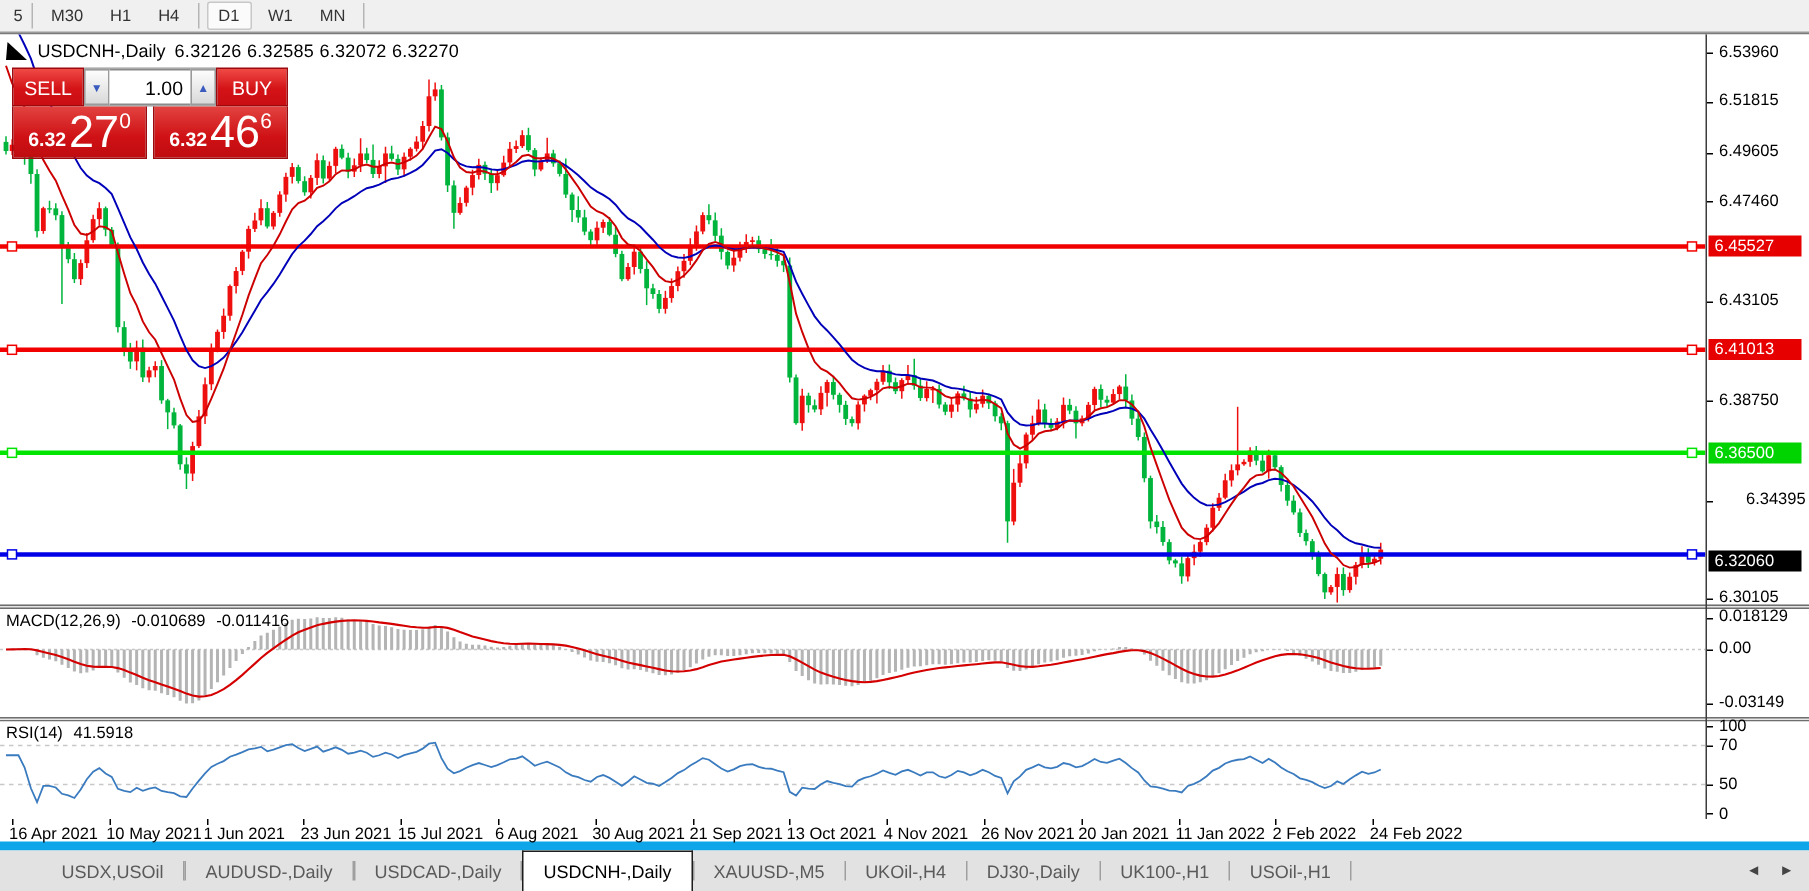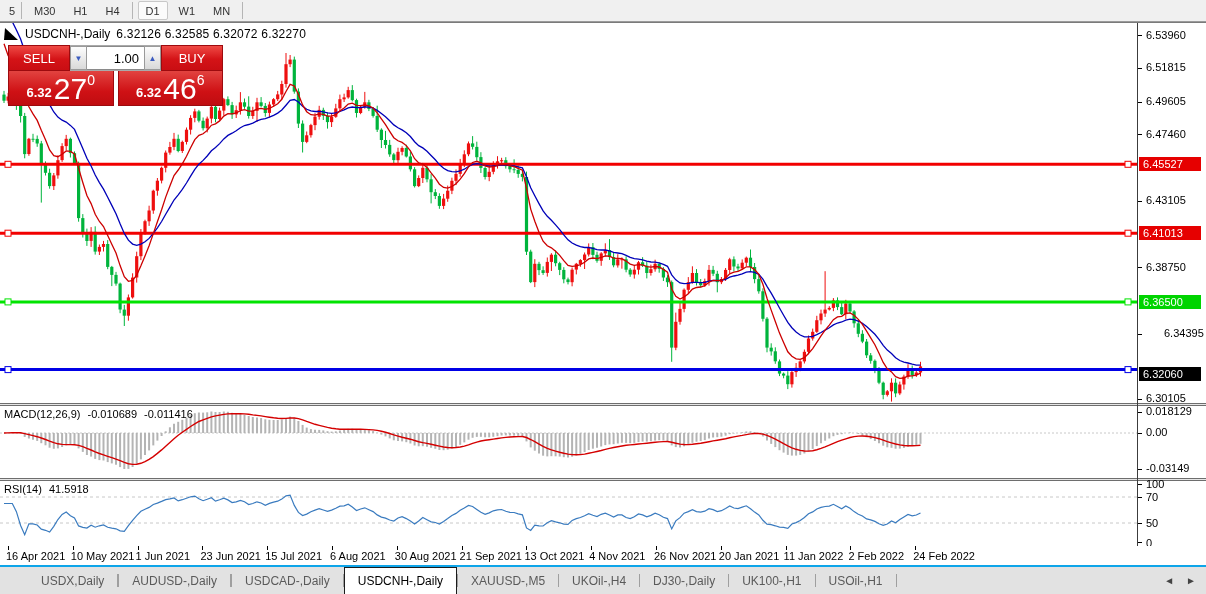--- a/index.html
+++ b/index.html
@@ -38,21 +38,21 @@
   .price-badge { position:absolute; left:1px; height:14px; line-height:14px; padding:0 4px;
     color:#fff; font-size:11px; white-space:nowrap; min-width:62px; }
   
   .pane-label { position:absolute; left:4px; top:2px; font-size:11px; color:#000; white-space:nowrap; z-index:5; }
   .pane-label span { margin-right:4px; }
   
   #sym-title { position:absolute; left:4px; top:4px; display:flex; align-items:center; gap:6px;
     font-size:12px; color:#000; z-index:6; }
   #sym-title .nums { letter-spacing:0.2px; }
   
-  #trade-panel { position:absolute; left:8px; top:22px; width:215px; height:61px; z-index:10;
+  #trade-panel { position:absolute; left:8px; top:22px; width:184px; height:61px; z-index:10;
     font-family:"Liberation Sans", sans-serif; }
   #tp-row1 { display:flex; height:26px; }
   .tp-btn { width:62px; color:#fff; font-size:13px; display:flex; align-items:center; justify-content:center;
     background:linear-gradient(180deg,#ef4a45 0%, #d41317 55%, #c90e13 100%);
     border:1px solid #9d0a0e; cursor:pointer; }
   #tp-spin { flex:1; display:flex; align-items:stretch; background:#d6d6d6; border-top:1px solid #aaa; border-bottom:1px solid #aaa; }
   .spin-btn { width:17px; display:flex; align-items:center; justify-content:center;
     background:linear-gradient(180deg,#fdfdfd,#d9d9d9); border:1px solid #9a9a9a; font-size:8px; color:#3b5bbf; cursor:pointer; }
   #tp-vol { flex:1; border:1px solid #8a8a8a; border-left:none; border-right:none; background:#fff;
     font-size:13px; text-align:right; padding:0 5px 0 0; color:#000; width:54px;
@@ -60,21 +60,21 @@
   #tp-row2 { display:flex; height:35px; margin-top:0; }
   .tp-price { width:106px; color:#fff; display:flex; align-items:flex-end; justify-content:center;
     background:linear-gradient(180deg,#e24340 0%, #cf1115 60%, #bf0c10 100%);
     border:1px solid #9d0a0e; border-top:none; padding-bottom:2px; }
   .tp-price + .tp-price { margin-left:4px; }
   .tp-small { font-size:13px; font-weight:bold; margin-right:2px; line-height:20px; }
   .tp-big   { font-size:30px; line-height:28px; font-weight:400; }
   .tp-sup   { font-size:14px; line-height:12px; align-self:flex-start; margin-top:3px; }
   
   #date-bar { position:absolute; left:0; top:546px; width:1206px; height:21px; background:#fff;
-    font-size:11px; border-bottom:2px solid #0ea5e9; }
+    font-size:11px; border-bottom:6px solid #0ea5e9; }
   .date-lbl { position:absolute; top:4px; white-space:nowrap; color:#000; }
   .date-tick { position:absolute; top:0; width:1px; height:4px; background:#000; }
   
   #tab-bar { position:absolute; left:0; top:567px; width:1206px; height:27px; background:#e2e2e2;
     display:flex; align-items:stretch; font-size:12px; color:#5a5a5a; padding-left:28px; }
   .tab { display:flex; align-items:center; padding:0 13px; cursor:pointer; white-space:nowrap; }
   .tab.active { background:#fff; color:#000; border:1px solid #1c1c1c; border-bottom:none; margin-bottom:0; z-index:2; }
   .tab-sep { width:1px; background:#9f9f9f; margin:7px 0; }
   #tab-nav { margin-left:auto; display:flex; align-items:center; gap:12px; padding-right:10px; color:#444; font-size:10px; }
   #tab-nav span { cursor:pointer; }
@@ -912,21 +912,21 @@
       <div class="date-lbl" style="left: 718.8px;">20 Jan 2021</div>
       <div class="date-tick" style="left: 785.6px;"></div>
       <div class="date-lbl" style="left: 783.6px;">11 Jan 2022</div>
       <div class="date-tick" style="left: 850.4px;"></div>
       <div class="date-lbl" style="left: 848.4px;">2 Feb 2022</div>
       <div class="date-tick" style="left: 915.2px;"></div>
       <div class="date-lbl" style="left: 913.2px;">24 Feb 2022</div>
     </div>
 
   <div id="tab-bar">
-      <div class="tab">USDX,Daily</div>
+      <div class="tab">USDX,USOil</div>
       <div class="tab-sep"></div>
       <div class="tab-sep"></div>
       <div class="tab">AUDUSD-,Daily</div>
       <div class="tab-sep"></div>
       <div class="tab-sep"></div>
       <div class="tab">USDCAD-,Daily</div>
       <div class="tab-sep"></div>
       <div class="tab active">USDCNH-,Daily</div>
       <div class="tab-sep"></div>
       <div class="tab">XAUUSD-,M5</div>

